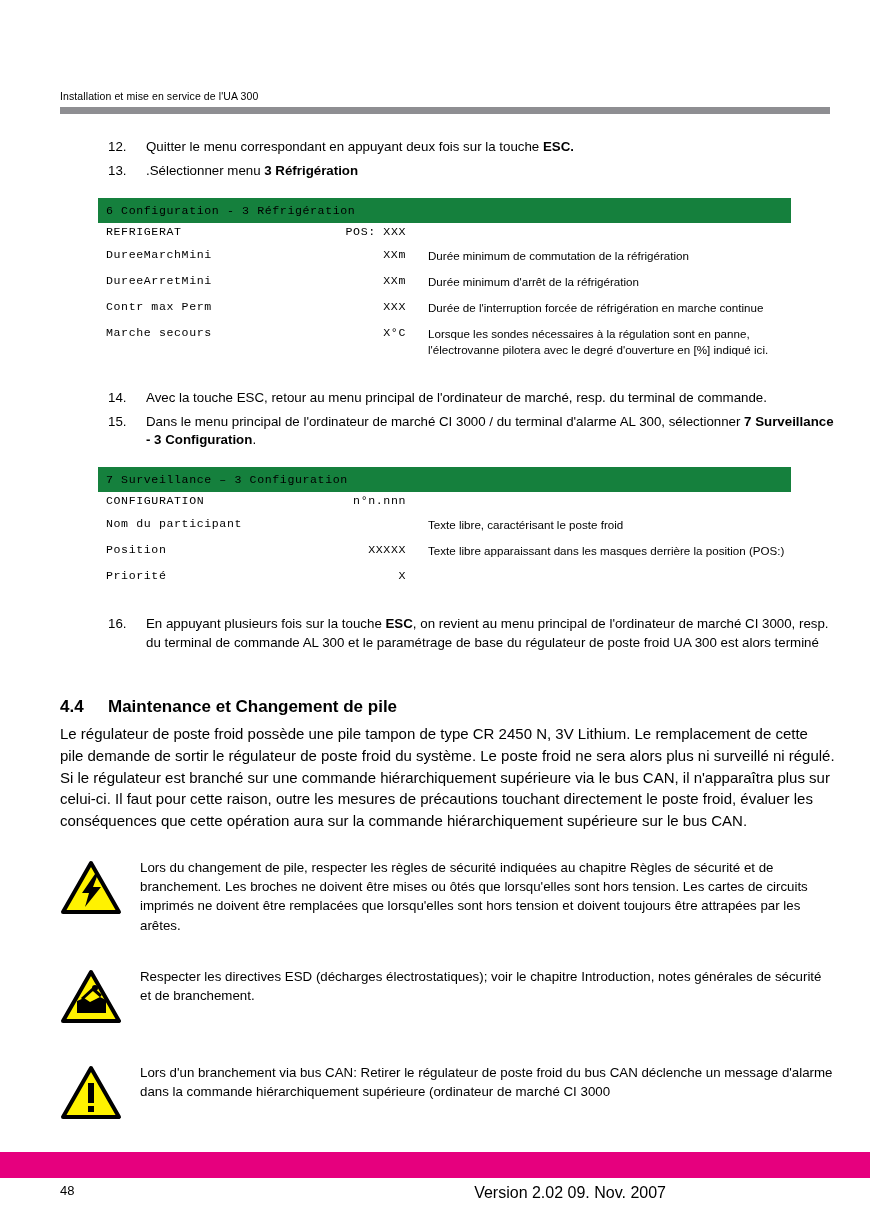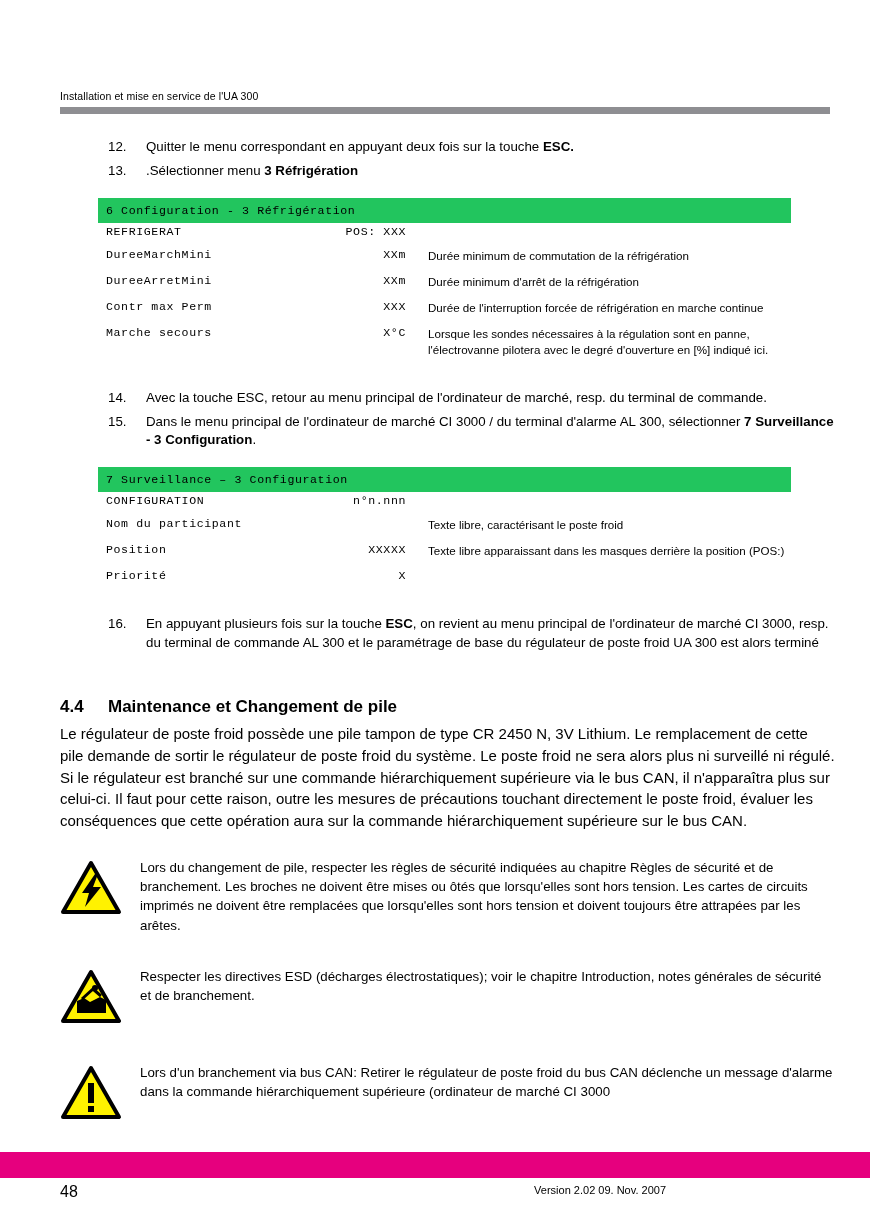--- a/index.html
+++ b/index.html
@@ -68,21 +68,21 @@
     font-weight: bold;
   }
 
   
   .menu-box {
     margin: 17px 0 0 38px;
     width: 693px;
     font-family: "Liberation Mono", monospace;
   }
   .menu-title {
-    background: #22c55e;
+    background: #15803d;
     font-family: "Liberation Mono", monospace;
     font-size: 11.6px;
     letter-spacing: 0.6px;
     padding: 6px 0 6px 8px;
     color: #000;
   }
   .menu-row {
     display: flex;
     align-items: flex-start;
     padding: 5px 0 5px 8px;
@@ -160,27 +160,27 @@
     left: 0;
     top: 1152px;
     width: 870px;
     height: 26px;
     background: #e6007e;
   }
   .footer-page {
     position: absolute;
     left: 60px;
     top: 1183px;
-    font-size: 16px;
+    font-size: 13px;
   }
   .footer-version {
     position: absolute;
     right: 40px;
     top: 1184px;
-    font-size: 11px;
+    font-size: 16px;
   }
 </style>
 </head>
 <body>
 
 <div class="page">
 
   <div class="header-area">
     <div class="header-text">Installation et mise en service de l'UA 300</div>
     <div class="header-rule"></div>

